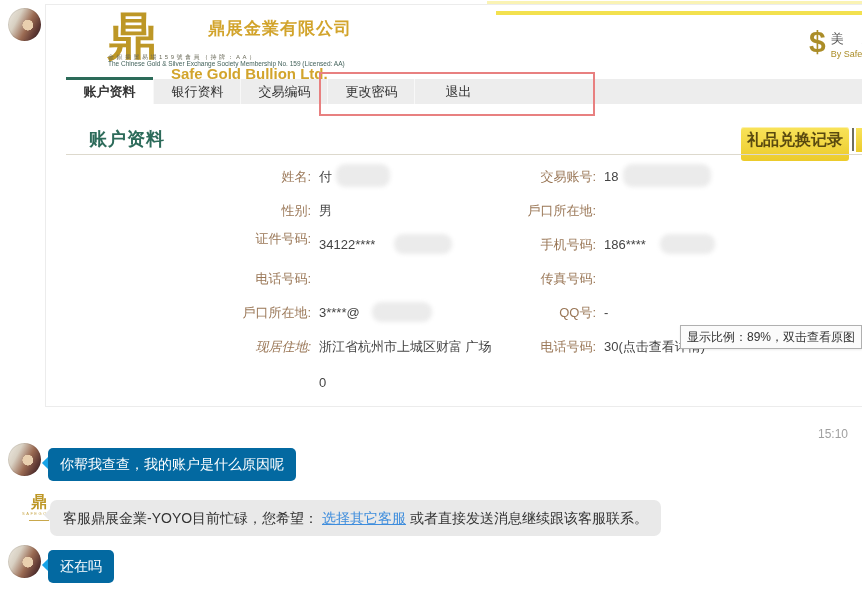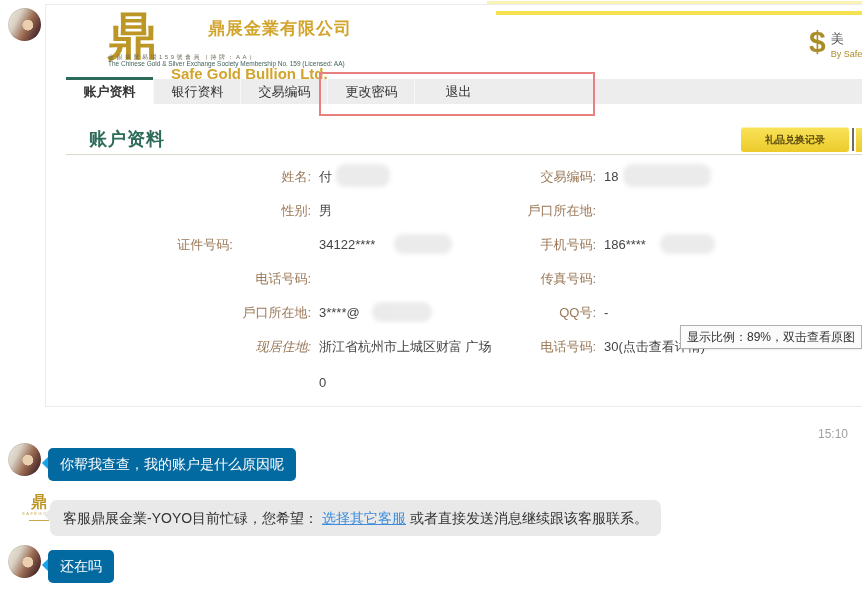--- a/index.html
+++ b/index.html
@@ -35,22 +35,22 @@
   .currency .col{margin-left:5px;padding-top:3px;}
   .currency .lbl{font-size:13px;color:#555;letter-spacing:7px;white-space:nowrap;}
   .currency .sub{font-size:9px;color:#ab8d28;margin-top:1px;white-space:nowrap;}
   .tab{position:absolute;top:78px;height:25px;line-height:25px;width:87px;text-align:center;
     font-size:13px;color:#333;background:#ededed;border-left:1px solid #f8f8f8;cursor:pointer;}
   .tab.active{top:76px;height:25px;line-height:24px;background:#fff;
     border-top:3px solid #2c6b59;border-left:none;font-weight:bold;}
   
   .page-title{left:88px;top:126px;font-size:18px;font-weight:bold;color:#2d6b5a;letter-spacing:1px;}
   .title-rule{left:65px;top:153px;width:797px;height:0;border-top:1px solid #ddd9cd;}
-  .gift-btn{left:740px;top:126px;width:108px;height:25px;line-height:25px;text-align:center;
-    background:linear-gradient(#f9e35a,#eccb2b);border-radius:3px;font-size:10px;font-weight:bold;
+  .gift-btn{left:740px;top:126px;width:108px;height:34px;line-height:25px;text-align:center;
+    background:linear-gradient(#f9e35a,#eccb2b);border-radius:3px;font-size:16px;font-weight:bold;
     color:#5a4a10;cursor:pointer;box-shadow:inset 0 1px 0 rgba(255,255,255,.5);}
   .gift-divider{left:851px;top:127px;width:2px;height:23px;background:#6f6f5f;}
   .gift-btn-partial{left:855px;top:127px;width:7px;height:24px;background:linear-gradient(#f9e35a,#eccb2b);}
   .frow-label{position:absolute;width:212px;text-align:right;font-size:13px;line-height:20px;color:#9a7757;white-space:nowrap;}
   .frow-value{position:absolute;font-size:13px;line-height:20px;color:#444;white-space:nowrap;}
   .blur-patch{position:absolute;background:#ebebeb;border-radius:9px;filter:blur(2px);}
   .tooltip{left:679px;top:324px;height:16px;line-height:16px;border:1px solid #b0b0b0;
     background:#fbfbfb;font-size:12px;color:#333;padding:3px 6px;white-space:nowrap;box-shadow:0 1px 2px rgba(0,0,0,.08);}
   
   .timestamp{left:818px;top:427px;font-size:12px;color:#a0a0a0;}
@@ -97,31 +97,31 @@
   <div class="abs page-title" style="left:43px;top:122px;">账户资料</div>
   <div class="abs gift-btn" style="left:695px;top:122px;">礼品兑换记录</div>
   <div class="abs gift-divider" style="left:806px;top:123px;"></div>
   <div class="abs gift-btn-partial" style="left:810px;top:123px;"></div>
   <div class="abs title-rule" style="left:20px;top:149px;"></div>
 
   <div class="frow-label" style="left:53px;top:162px;">姓名:</div>
   <div class="frow-value" style="left:273px;top:162px;">付</div>
   <div class="frow-label" style="left:53px;top:196px;">性别:</div>
   <div class="frow-value" style="left:273px;top:196px;">男</div>
-  <div class="frow-label" style="left:53px;top:230px;text-align:center;">证件号码:</div>
+  <div class="frow-label" style="left:53px;top:224px;">证件号码:</div>
   <div class="frow-value" style="left:273px;top:230px;">34122****</div>
   <div class="frow-label" style="left:53px;top:264px;">电话号码:</div>
   <div class="frow-value" style="left:273px;top:264px;"></div>
   <div class="frow-label" style="left:53px;top:298px;">戶口所在地:</div>
   <div class="frow-value" style="left:273px;top:298px;">3****@</div>
   <div class="frow-label" style="left:53px;top:332px;font-style:italic;">现居住地:</div>
   <div class="frow-value" style="left:273px;top:332px;">浙江省杭州市上城区财富 广场</div>
   <div class="frow-value" style="left:273px;top:368px;">0</div>
 
-  <div class="frow-label" style="left:375px;top:162px;width:175px;">交易编码:</div>
+  <div class="frow-label" style="left:375px;top:162px;width:175px;">交易账号:</div>
   <div class="frow-value" style="left:558px;top:162px;">18</div>
   <div class="frow-label" style="left:375px;top:196px;width:175px;">戶口所在地:</div>
   <div class="frow-value" style="left:558px;top:196px;"></div>
   <div class="frow-label" style="left:375px;top:230px;width:175px;">手机号码:</div>
   <div class="frow-value" style="left:558px;top:230px;">186****</div>
   <div class="frow-label" style="left:375px;top:264px;width:175px;">传真号码:</div>
   <div class="frow-value" style="left:558px;top:264px;"></div>
   <div class="frow-label" style="left:375px;top:298px;width:175px;">QQ号:</div>
   <div class="frow-value" style="left:558px;top:298px;">-</div>
   <div class="frow-label" style="left:375px;top:332px;width:175px;">电话号码:</div>

